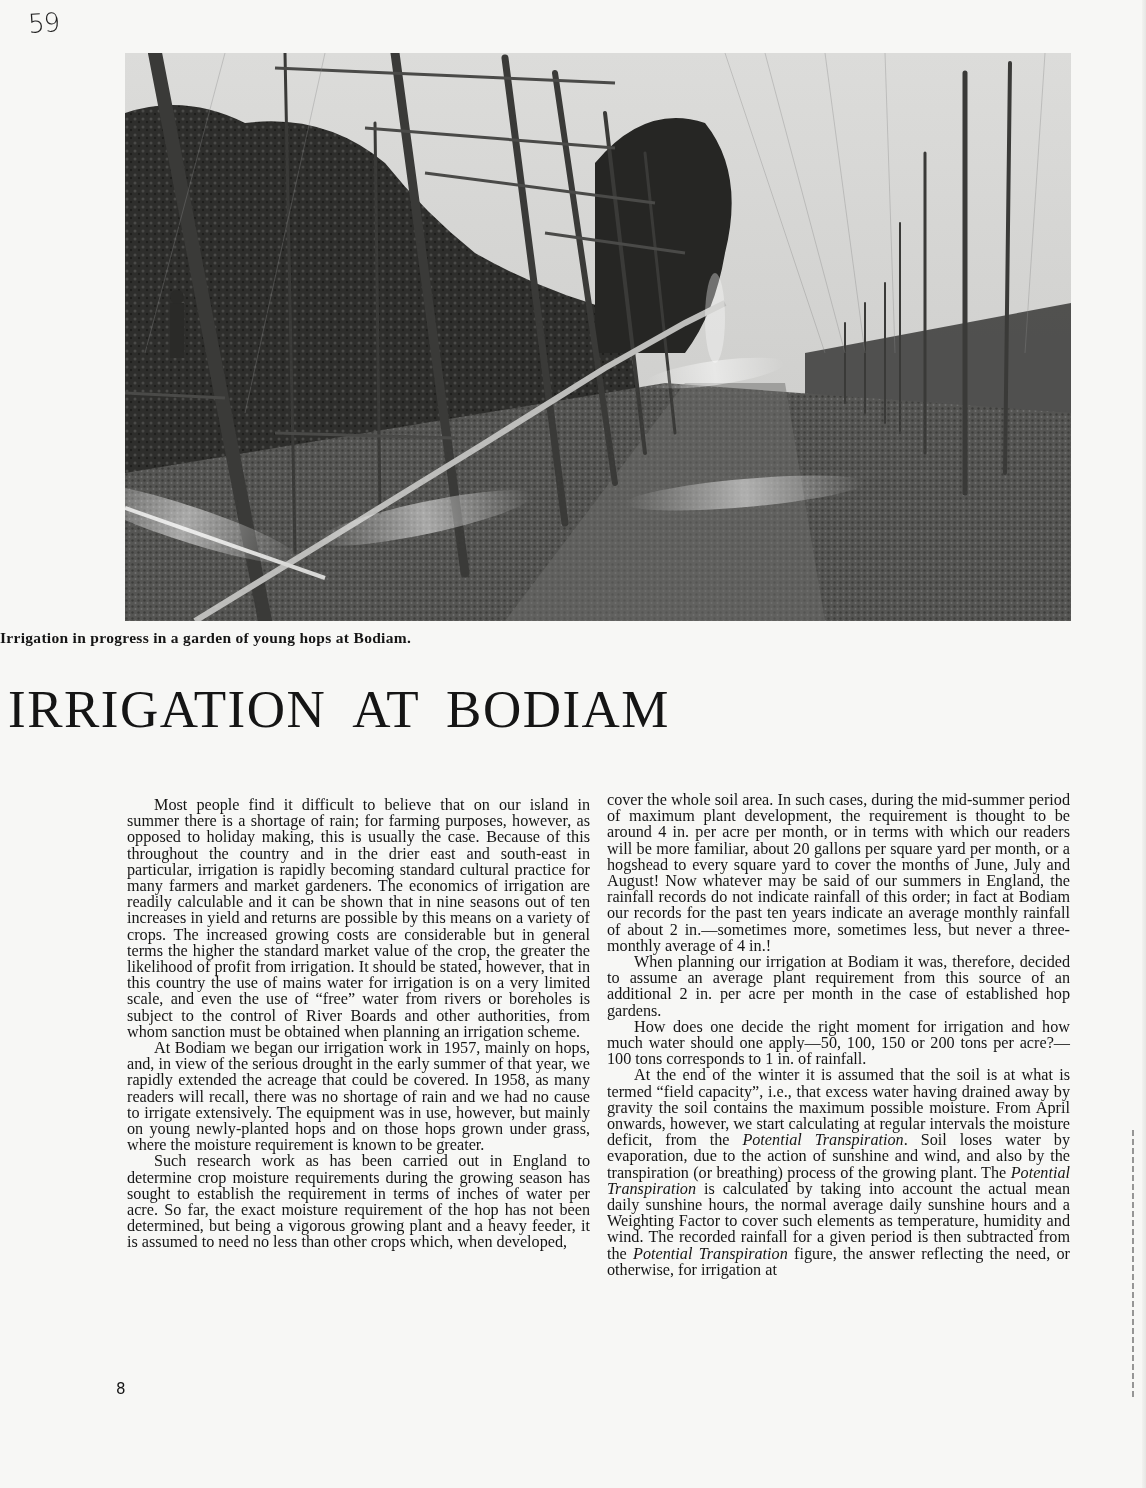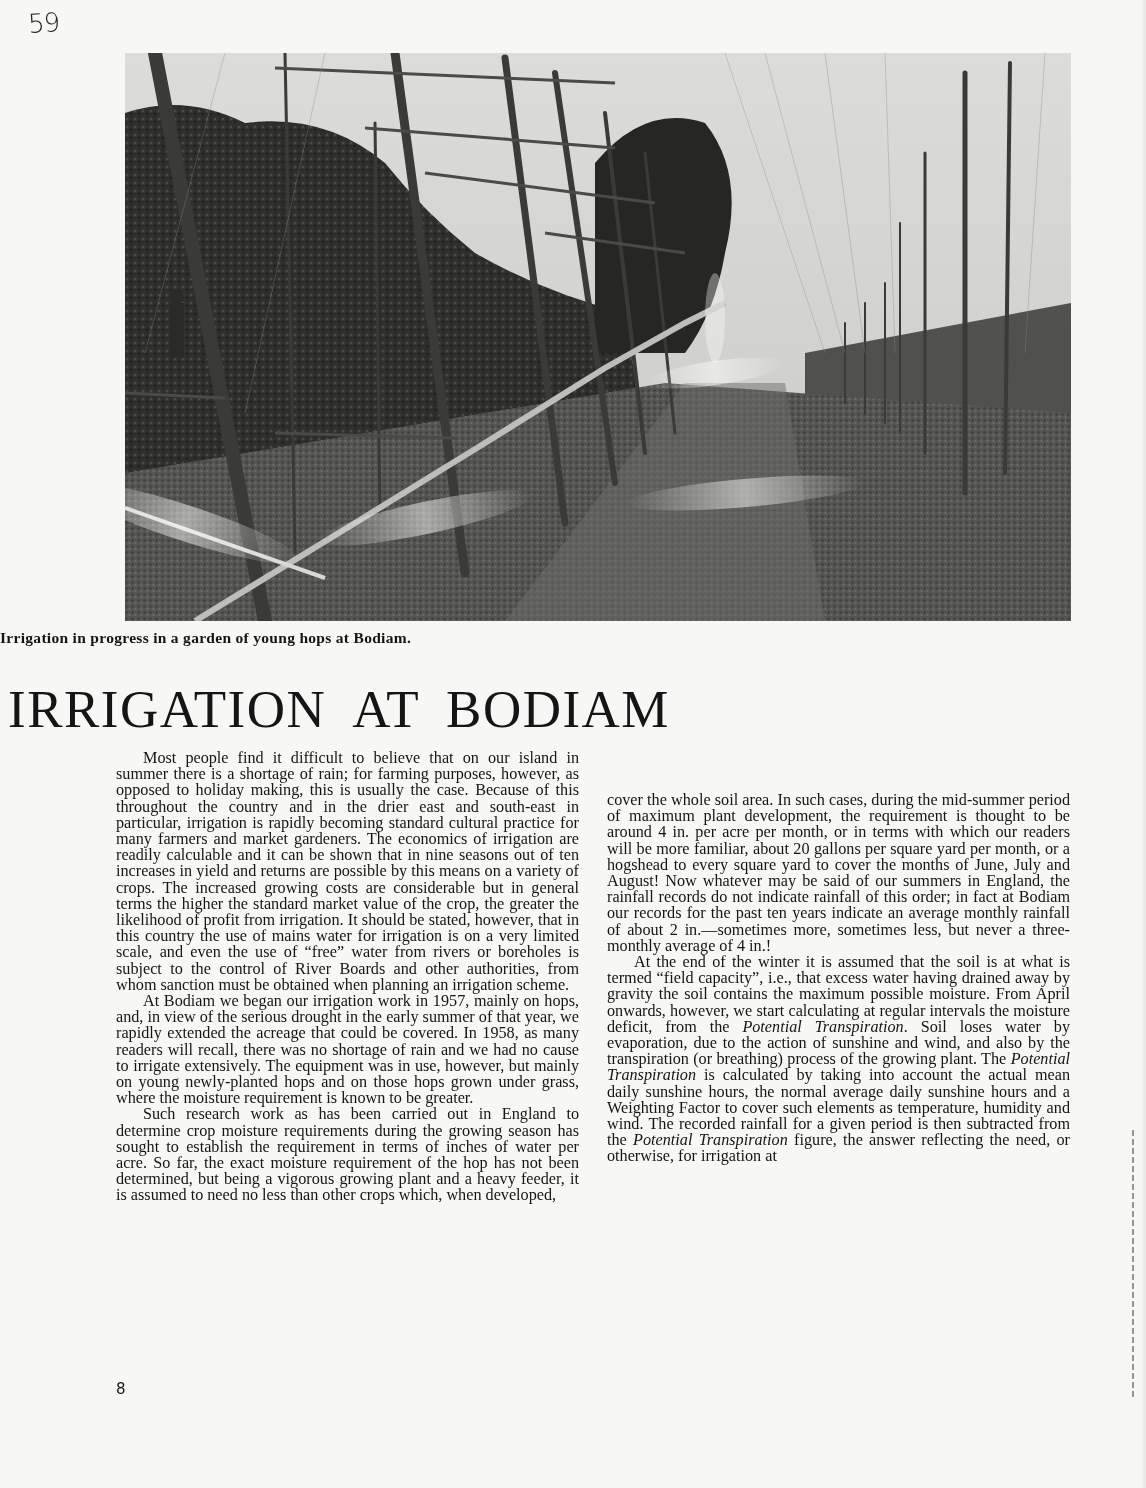--- a/index.html
+++ b/index.html
@@ -45,21 +45,21 @@
     font-family: "Liberation Serif", "DejaVu Serif", serif;
     font-size: 53px; font-weight: normal; letter-spacing: 1.5px;
     line-height: 66px;
   }
   .title .gap { display: inline-block; width: 26px; }
   .col {
     position: absolute; top: 750px; width: 463px;
     font-size: 16.2px; line-height: 16.2px;
     text-align: justify;
   }
-  .col-left { left: 116px; }
+  .col-left { left: 127px; margin-top: 47px; }
   .col-right { left: 607px; }
   .col p { margin: 0; text-indent: 0; }
   .col p.indent { text-indent: 27px; }
   .col p.cont { text-indent: 0; margin-top: 42px; }
   .col em { }
   .page-number {
     position: absolute; left: 116px; top: 1380px;
     font-family: "DejaVu Sans", sans-serif;
     font-size: 15px;
   }
@@ -168,16 +168,18 @@
   <span>IRRIGATION</span><span class="gap"></span><span>AT</span><span class="gap"></span><span>BODIAM</span>
 </h1>
 
 <div class="col col-left">
     <p class="indent"><span>Most people find it difficult to believe that on our island in summer there is a shortage of rain; for farming purposes, however, as opposed to holiday making, this is usually the case. Because of this throughout the country and in the drier east and south-east in particular, irrigation is rapidly becoming standard cultural practice for many farmers and market gardeners. The economics of irrigation are readily calculable and it can be shown that in nine seasons out of ten increases in yield and returns are possible by this means on a variety of crops. The increased growing costs are considerable but in general terms the higher the standard market value of the crop, the greater the likelihood of profit from irrigation. It should be stated, however, that in this country the use of mains water for irrigation is on a very limited scale, and even the use of “free” water from rivers or boreholes is subject to the control of River Boards and other authorities, from whom sanction must be obtained when planning an irrigation scheme.</span></p>
     <p class="indent"><span>At Bodiam we began our irrigation work in 1957, mainly on hops, and, in view of the serious drought in the early summer of that year, we rapidly extended the acreage that could be covered. In 1958, as many readers will recall, there was no shortage of rain and we had no cause to irrigate extensively. The equipment was in use, however, but mainly on young newly-planted hops and on those hops grown under grass, where the moisture requirement is known to be greater.</span></p>
     <p class="indent"><span>Such research work as has been carried out in England to determine crop moisture requirements during the growing season has sought to establish the requirement in terms of inches of water per acre. So far, the exact moisture requirement of the hop has not been determined, but being a vigorous growing plant and a heavy feeder, it is assumed to need no less than other crops which, when developed,</span></p>
   </div>
 <div class="col col-right">
     <p class="cont"><span>cover the whole soil area. In such cases, during the mid-summer period of maximum plant development, the requirement is thought to be around 4 in. per acre per month, or in terms with which our readers will be more familiar, about 20 gallons per square yard per month, or a hogshead to every square yard to cover the months of June, July and August! Now whatever may be said of our summers in England, the rainfall records do not indicate rainfall of this order; in fact at Bodiam our records for the past ten years indicate an average monthly rainfall of about 2 in.—sometimes more, sometimes less, but never a three-monthly average of 4 in.!</span></p>
+    <p class="indent"><span>When planning our irrigation at Bodiam it was, therefore, decided to assume an average plant requirement from this source of an additional 2 in. per acre per month in the case of established hop gardens.</span></p>
+    <p class="indent"><span>How does one decide the right moment for irrigation and how much water should one apply—50, 100, 150 or 200 tons per acre?—100 tons corresponds to 1 in. of rainfall.</span></p>
     <p class="indent"><span>At the end of the winter it is assumed that the soil is at what is termed “field capacity”, i.e., that excess water having drained away by gravity the soil contains the maximum possible moisture. From April onwards, however, we start calculating at regular intervals the moisture deficit, from the </span><em>Potential Transpiration</em><span>. Soil loses water by evaporation, due to the action of sunshine and wind, and also by the transpiration (or breathing) process of the growing plant. The </span><em>Potential Transpiration</em><span> is calculated by taking into account the actual mean daily sunshine hours, the normal average daily sunshine hours and a Weighting Factor to cover such elements as temperature, humidity and wind. The recorded rainfall for a given period is then subtracted from the </span><em>Potential Transpiration</em><span> figure, the answer reflecting the need, or otherwise, for irrigation at</span></p>
   </div>
 
 <div class="page-number">8</div>
 
 </body></html>

